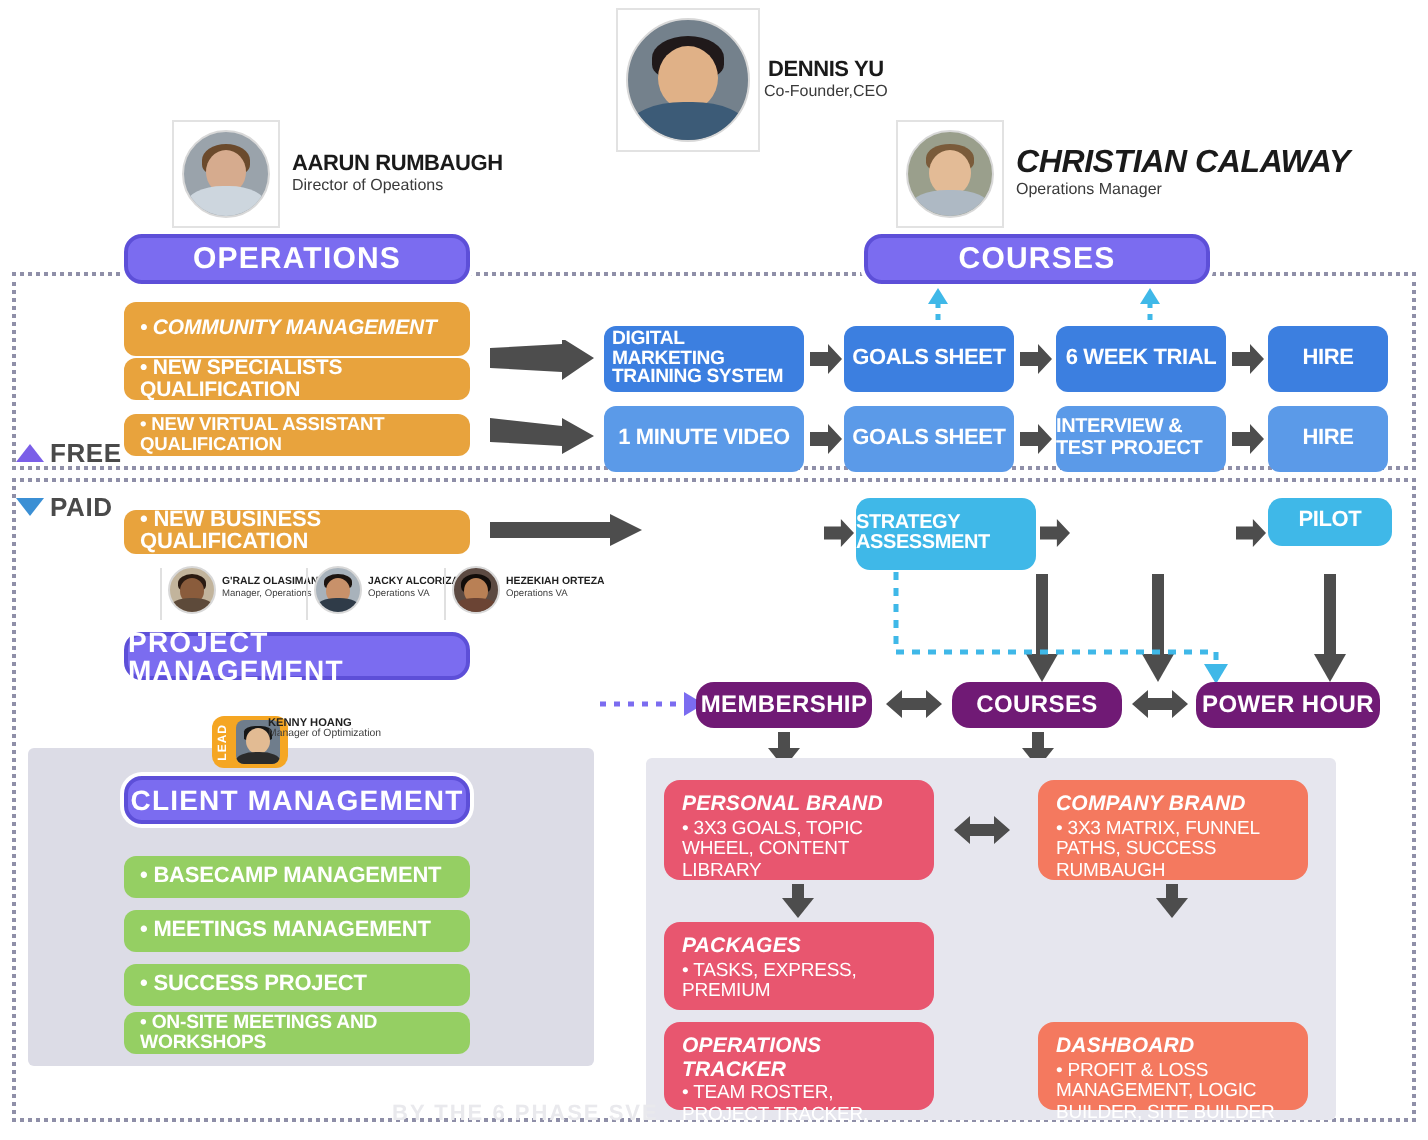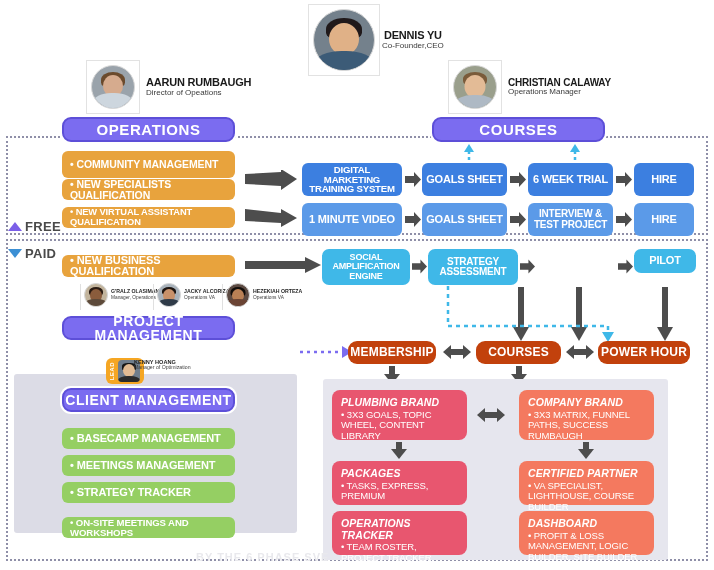--- a/index.html
+++ b/index.html
@@ -74,21 +74,21 @@
   .tri-down {
     width: 0; height: 0;
     border-left: 7px solid transparent; border-right: 7px solid transparent;
     border-top: 9px solid #3b8fd4;
   }
 
   
   .pill {
     position: absolute;
     display: flex; align-items: center; justify-content: center;
-    text-align: center; color: #fff; font-weight: bold;
+    color: #fff; font-weight: bold;
     line-height: 1.02; letter-spacing: -0.2px;
   }
   .pill-header {
     background: #7b6cf0;
     border: 2px solid #5d4fd8;
     border-radius: 9px;
     box-shadow: 0 0 0 2px #ffffff;
     font-size: 15px;
     letter-spacing: 0.6px;
   }
@@ -105,21 +105,21 @@
   .pill-blue-dark {
     background: #3c7fe0; border-radius: 6px; font-size: 11px;
   }
   .pill-blue-mid {
     background: #5b9ae8; border-radius: 6px; font-size: 11px;
   }
   .pill-cyan {
     background: #3fb8e8; border-radius: 7px; font-size: 10.5px;
   }
   .pill-purple {
-    background: #c2410c; border-radius: 9px; font-size: 12px;
+    background: #701a75; border-radius: 9px; font-size: 12px;
     letter-spacing: 0.2px;
   }
   .card {
     position: absolute; border-radius: 8px; color: #fff;
     padding: 7px 8px 7px 9px;
   }
   .card-pink { background: #e8566f; }
   .card-salmon { background: #f4795f; }
   .card-title {
     font-weight: bold; font-style: italic; font-size: 10.5px;
@@ -195,37 +195,37 @@
 
   <div class="person" style="left:436px; top:60px;">
     <div class="framed">
       <div class="avatar" style="width:44px;height:44px;background:#9a9f8c;">
         <div class="hair" style="width:24px;height:14px;background:#7a5b3a;"></div>
         <div class="head" style="width:21px;height:23px;top:22%;background:#e3bb96;"></div>
         <div class="body" style="width:40px;height:18px;background:#aeb9c4;"></div>
       </div>
     </div>
     <div>
-      <div class="person-name" style="font-size:10px;">CHRISTIAN CALAWAY</div>
+      <div class="person-name" style="font-size:16px;font-style:italic;">CHRISTIAN CALAWAY</div>
       <div class="person-role" style="font-size:8px;">Operations Manager</div>
     </div>
   </div>
 
   <div class="free-paid-label" style="left:8px; top:219px;">
     <span class="tri-up"></span>
     <span>FREE</span>
   </div>
   <div class="free-paid-label" style="left:8px; top:246px;">
     <span class="tri-down"></span>
     <span>PAID</span>
   </div>
 
   <div class="pill pill-header" style="left:62px; top:117px; width:173px; height:25px;">OPERATIONS</div>
 
-  <div class="pill pill-orange" style="left:62px; top:151px; width:173px; height:27px;">• COMMUNITY MANAGEMENT</div>
+  <div class="pill pill-orange" style="left:62px; top:151px; width:173px; height:27px;font-style:italic;">• COMMUNITY MANAGEMENT</div>
   <div class="pill pill-orange" style="left:62px; top:179px; width:173px; height:21px;">• NEW SPECIALISTS QUALIFICATION</div>
   <div class="pill pill-orange" style="left:62px; top:207px; width:173px; height:21px; font-size:9.3px;">• NEW VIRTUAL ASSISTANT QUALIFICATION</div>
 
   <div class="pill pill-orange" style="left:62px; top:255px; width:173px; height:22px; font-size:11px;">• NEW BUSINESS QUALIFICATION</div>
 
   <div class="vdivider" style="left:80px; top:284px; height:26px;"></div>
   <div class="mini-person" style="left:84px; top:283px;">
     <div class="avatar" style="width:24px;height:24px;background:#c2b49c;">
       <div class="hair" style="width:14px;height:9px;background:#2a1b12;"></div>
       <div class="head" style="width:12px;height:13px;top:22%;background:#8a5c3c;"></div>
@@ -277,22 +277,22 @@
   </div>
   <div style="position:absolute; left:134px; top:359px;">
     <div class="mini-name" style="font-size:5.6px;">KENNY HOANG</div>
     <div class="mini-role" style="font-size:5.2px;">Manager of Optimization</div>
   </div>
 
   <div class="pill pill-header" style="left:62px; top:388px; width:173px; height:24px; font-size:14px;">CLIENT MANAGEMENT</div>
 
   <div class="pill pill-green" style="left:62px; top:428px; width:173px; height:21px;">• BASECAMP MANAGEMENT</div>
   <div class="pill pill-green" style="left:62px; top:455px; width:173px; height:21px;">• MEETINGS MANAGEMENT</div>
-  <div class="pill pill-green" style="left:62px; top:482px; width:173px; height:21px;">• STRATEGY TRACKER</div>
-  <div class="pill pill-green" style="left:62px; top:517px; width:173px; height:21px; font-size:9.6px;">• ON-SITE MEETINGS AND WORKSHOPS</div>
+  <div class="pill pill-green" style="left:62px; top:482px; width:173px; height:21px;">• SUCCESS PROJECT</div>
+  <div class="pill pill-green" style="left:62px; top:506px; width:173px; height:21px; font-size:9.6px;">• ON-SITE MEETINGS AND WORKSHOPS</div>
 
   <div class="pill pill-header" style="left:432px; top:117px; width:173px; height:25px;">COURSES</div>
 
   <div class="arr" style="left:464px; top:144px;">
     <svg width="10" height="22" viewBox="0 0 10 22">
       <line x1="5" y1="22" x2="5" y2="8" stroke="#3fb8e8" stroke-width="2.5" stroke-dasharray="3,3"></line>
       <polygon points="5,0 10,8 0,8" fill="#3fb8e8"></polygon>
     </svg>
   </div>
   <div class="arr" style="left:570px; top:144px;">
@@ -352,21 +352,20 @@
       <polygon points="0,2 36,6 36,2 52,11 36,20 36,16 0,14" fill="#4d4d4d"></polygon>
     </svg>
   </div>
 
   <div class="arr" style="left:245px; top:257px;">
     <svg width="76" height="16" viewBox="0 0 76 16">
       <polygon points="0,4 60,4 60,0 76,8 60,16 60,12 0,12" fill="#4d4d4d"></polygon>
     </svg>
   </div>
 
-  <div class="pill pill-cyan" style="left:322px; top:249px; width:88px; height:36px; font-size:9px;">SOCIAL AMPLIFICATION ENGINE</div>
   <div class="arr" style="left:412px; top:259px;">
     <svg width="15" height="15" viewBox="0 0 16 15">
         <polygon points="0,4 9,4 9,0 16,7.5 9,15 9,11 0,11" fill="#4d4d4d"></polygon>
       </svg>
   </div>
   <div class="pill pill-cyan" style="left:428px; top:249px; width:90px; height:36px; font-size:10px;">STRATEGY ASSESSMENT</div>
   <div class="arr" style="left:520px; top:259px;">
     <svg width="15" height="15" viewBox="0 0 16 15">
         <polygon points="0,4 9,4 9,0 16,7.5 9,15 9,11 0,11" fill="#4d4d4d"></polygon>
       </svg>
@@ -434,21 +433,21 @@
   <div class="arr" style="left:511px; top:366px;">
     <svg width="16" height="18" viewBox="0 0 16 18">
       <rect x="5" y="0" width="6" height="8" fill="#4d4d4d"></rect>
       <polygon points="8,18 0,8 16,8" fill="#4d4d4d"></polygon>
     </svg>
   </div>
 
   <div class="panel-light" style="left:323px; top:379px; width:345px; height:181px;"></div>
 
   <div class="card card-pink" style="left:332px; top:390px; width:135px; height:50px;">
-    <div class="card-title">PLUMBING BRAND</div>
+    <div class="card-title">PERSONAL BRAND</div>
     <div class="card-body">• 3X3 GOALS, TOPIC WHEEL, CONTENT LIBRARY</div>
   </div>
   <div class="card card-salmon" style="left:519px; top:390px; width:135px; height:50px;">
     <div class="card-title">COMPANY BRAND</div>
     <div class="card-body">• 3X3 MATRIX, FUNNEL PATHS, SUCCESS RUMBAUGH</div>
   </div>
   <div class="arr" style="left:477px; top:407px;">
     <svg width="28" height="16" viewBox="0 0 28 16">
       <polygon points="0,8 8,1 8,5 20,5 20,1 28,8 20,15 20,11 8,11 8,15" fill="#4d4d4d"></polygon>
     </svg>
@@ -464,24 +463,20 @@
     <svg width="16" height="17" viewBox="0 0 16 17">
       <rect x="5" y="0" width="6" height="7" fill="#4d4d4d"></rect>
       <polygon points="8,17 0,7 16,7" fill="#4d4d4d"></polygon>
     </svg>
   </div>
 
   <div class="card card-pink" style="left:332px; top:461px; width:135px; height:44px;">
     <div class="card-title">PACKAGES</div>
     <div class="card-body">• TASKS, EXPRESS, PREMIUM</div>
   </div>
-  <div class="card card-salmon" style="left:519px; top:461px; width:135px; height:44px;">
-    <div class="card-title">CERTIFIED PARTNER</div>
-    <div class="card-body">• VA SPECIALIST, LIGHTHOUSE, COURSE BUILDER</div>
-  </div>
 
   <div class="card card-pink" style="left:332px; top:511px; width:135px; height:44px;">
     <div class="card-title">OPERATIONS TRACKER</div>
     <div class="card-body">• TEAM ROSTER, PROJECT TRACKER, COURSE CATALOG</div>
   </div>
   <div class="card card-salmon" style="left:519px; top:511px; width:135px; height:44px;">
     <div class="card-title">DASHBOARD</div>
     <div class="card-body">• PROFIT &amp; LOSS MANAGEMENT, LOGIC BUILDER, SITE BUILDER</div>
   </div>
 

